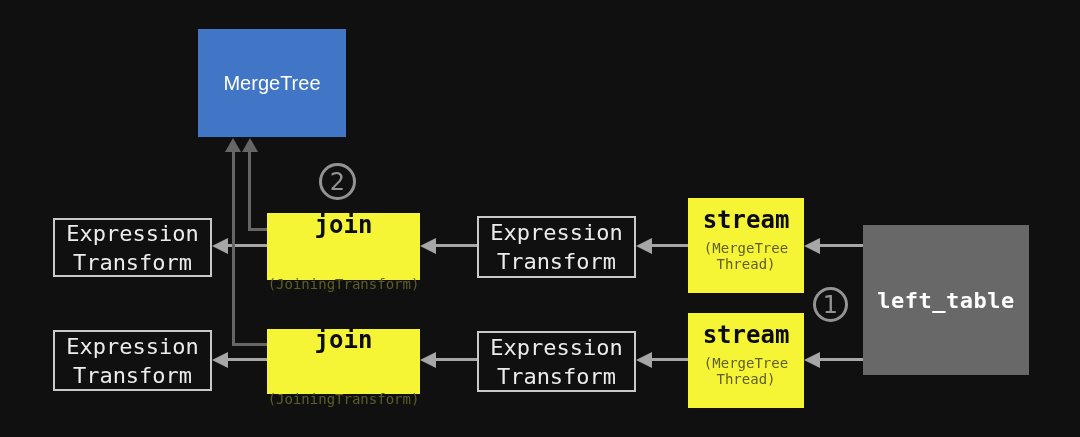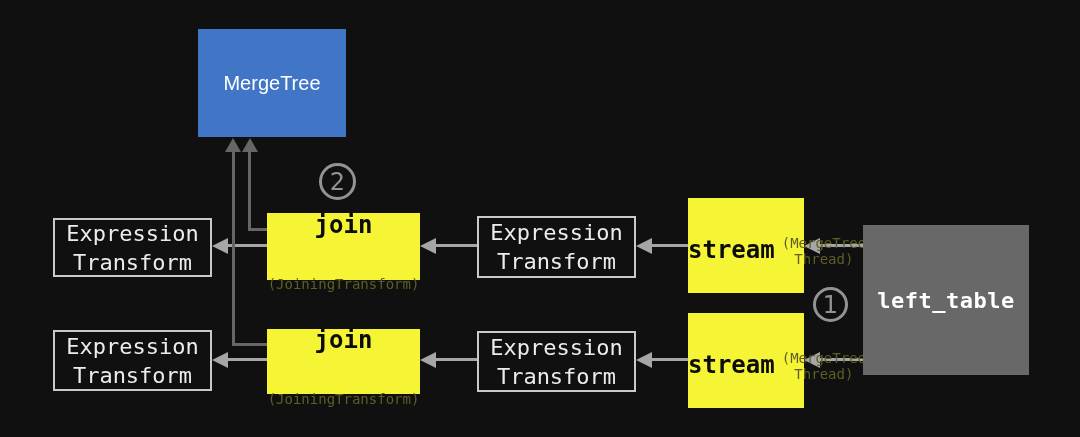--- a/index.html
+++ b/index.html
@@ -35,21 +35,21 @@
   .et-br{left:477px;top:331px;width:159px;height:61px;}
 
   .join{left:267px;width:153px;background:var(--node-yellow);
     flex-direction:column;gap:5px;padding-top:10px;}
   .join-top{top:213px;height:67px;}
   .join-bottom{top:329px;height:65px;}
   .join-title{font-size:24px;font-weight:bold;color:#0c0c0c;line-height:26px;}
   .join-sub{font-size:14px;color:var(--yellow-subtext);line-height:15px;white-space:nowrap;margin-top:34px;}
 
   .stream{left:688px;width:116px;height:95px;background:var(--node-yellow);
-    flex-direction:row;justify-content:flex-start;padding-top:10px;gap:7px;}
+    flex-direction:column;justify-content:flex-start;padding-top:10px;gap:7px;}
   .stream-top{top:198px;}
   .stream-bottom{top:313px;}
   .stream-title{font-size:24px;font-weight:bold;color:#0c0c0c;line-height:25px;}
   .stream-sub{font-size:14px;color:var(--yellow-subtext);line-height:16px;}
   .stream-sub span{display:block;}
 
   .left-table{
     left:863px;top:225px;width:166px;height:150px;
     background:var(--table-gray);color:#ffffff;
     font-size:22px;font-weight:bold;letter-spacing:0.5px;

